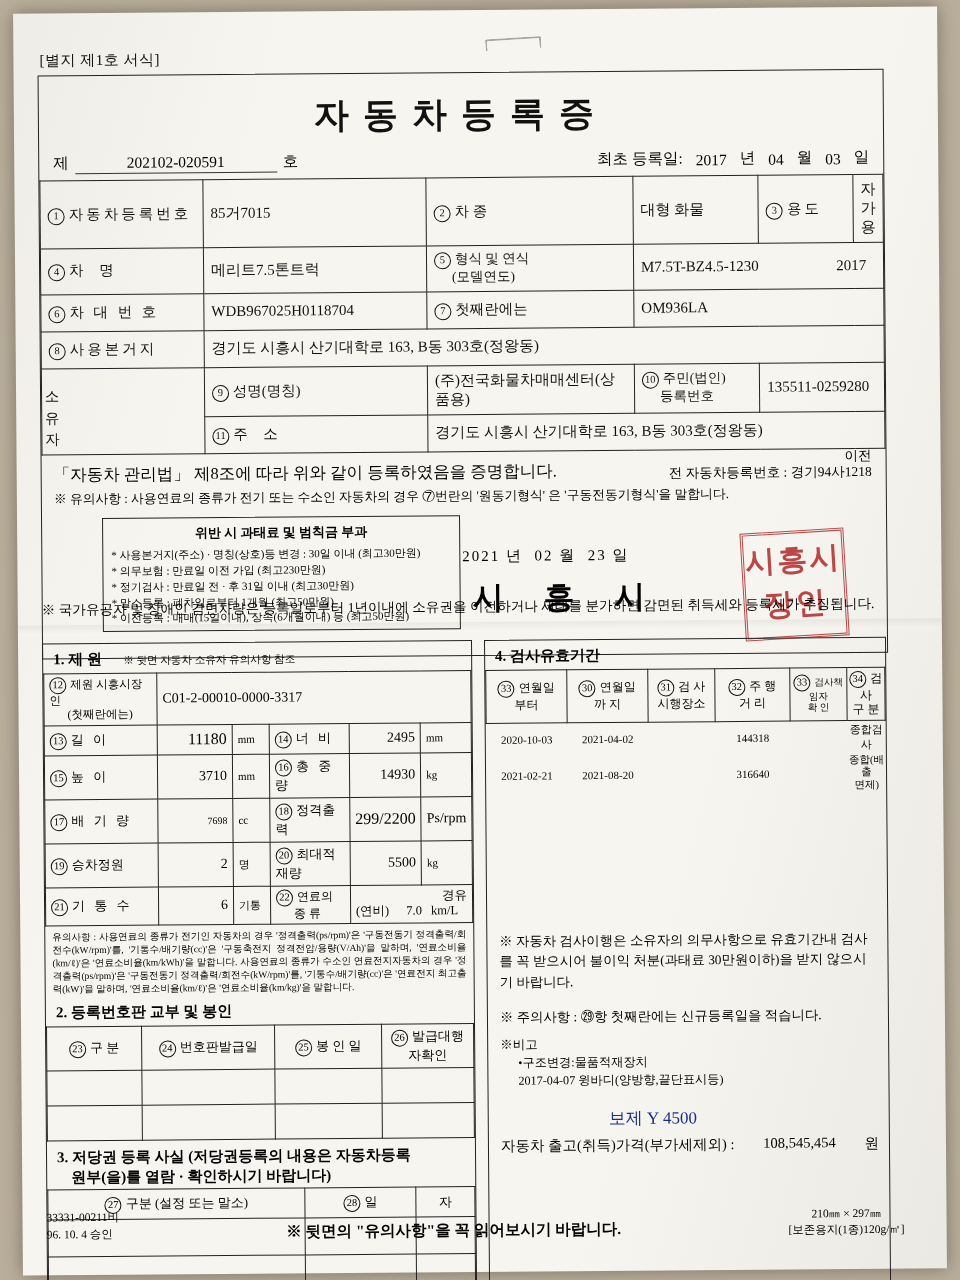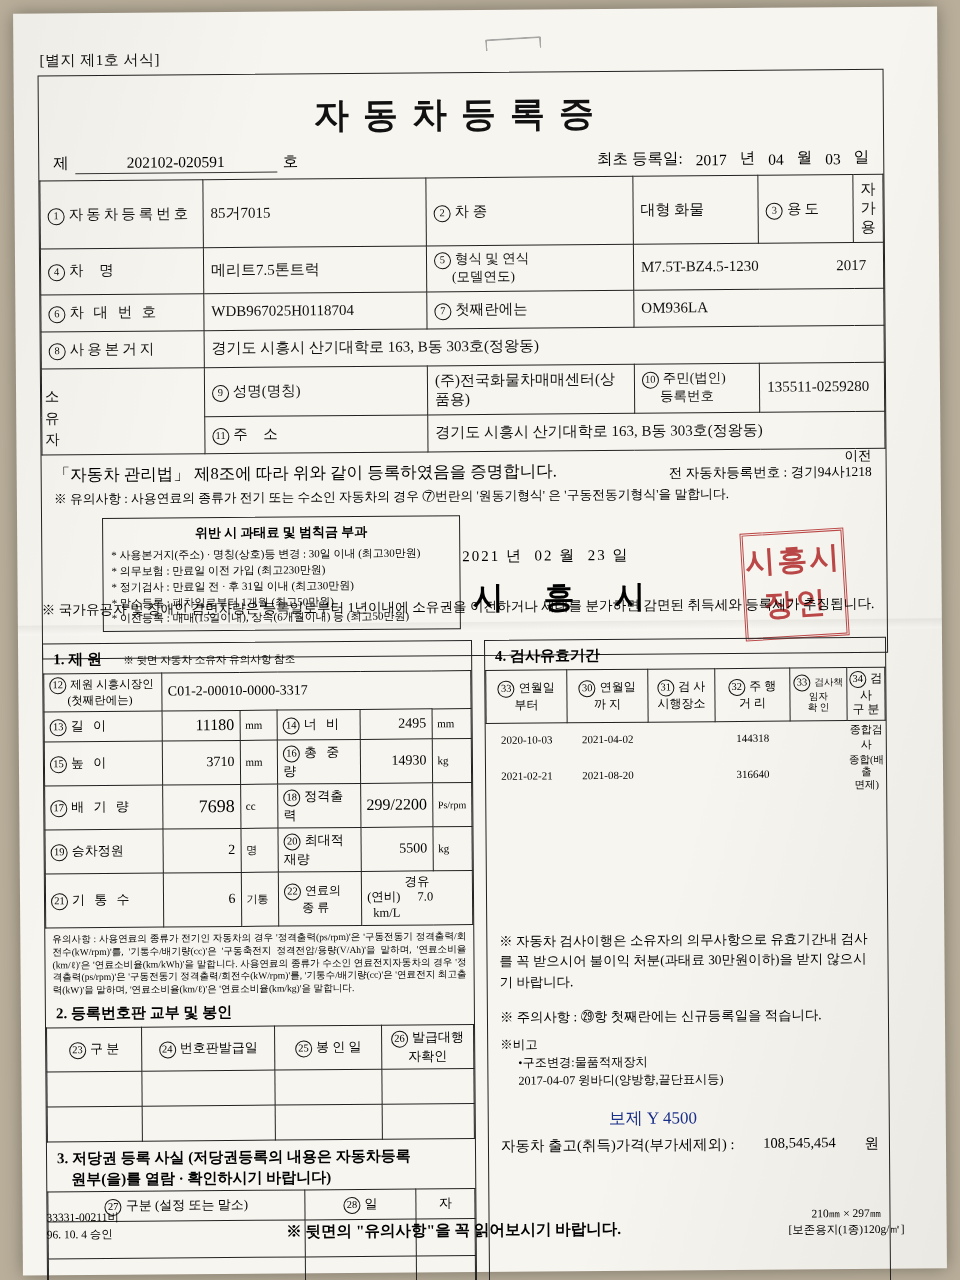--- a/index.html
+++ b/index.html
@@ -258,44 +258,44 @@
         <tr>
           <td><span class="circ">15</span><span class="sp3">높   이</span></td>
           <td class="u" style="font-size:14px">3710</td>
           <td style="font-size:11px">mm</td>
           <td><span class="circ">16</span><span class="sp3">총 중 량</span></td>
           <td class="u" style="font-size:14px">14930</td>
           <td style="font-size:11px">kg</td>
         </tr>
         <tr>
           <td><span class="circ">17</span><span class="sp3">배 기 량</span></td>
-          <td class="u" style="font-size:18px">7698</td>
+          <td class="u" style="font-size:10px">7698</td>
           <td style="font-size:11px">cc</td>
           <td><span class="circ">18</span><span>정격출력</span></td>
           <td class="u" style="font-size:16px">299/2200</td>
-          <td style="font-size:10px">Ps/rpm</td>
+          <td style="font-size:14px">Ps/rpm</td>
         </tr>
         <tr>
           <td><span class="circ">19</span><span>승차정원</span></td>
           <td class="u" style="font-size:14px">2</td>
           <td style="font-size:11px">명</td>
           <td><span class="circ">20</span><span>최대적재량</span></td>
           <td class="u" style="font-size:14px">5500</td>
           <td style="font-size:11px">kg</td>
         </tr>
         <tr>
           <td><span class="circ">21</span><span class="sp3">기 통 수</span></td>
           <td class="u" style="font-size:14px">6</td>
           <td style="font-size:11px">기통</td>
           <td style="line-height:1.2;font-size:12px">
             <span class="circ">22</span><span>연료의</span><br>
             <span style="padding-left:18px">종  류</span>
           </td>
           <td colspan="2" style="font-size:12.5px;line-height:1.25">
-            <div style="text-align:center">경유</div>
+            <div style="text-align:right">경유</div>
             <div><span>(연비)</span>
               <span style="padding-left:14px">7.0</span>
               <span style="padding-left:6px">km/L</span></div>
           </td>
         </tr>
       </tbody>
         </table>
       <div class="tiny">유의사항 : 사용연료의 종류가 전기인 자동차의 경우 '정격출력(ps/rpm)'은 '구동전동기 정격출력/회전수(kW/rpm)'를, '기통수/배기량(cc)'은 '구동축전지 정격전압/용량(V/Ah)'을 말하며, '연료소비율(km/ℓ)'은 '연료소비율(km/kWh)'을 말합니다. 사용연료의 종류가 수소인 연료전지자동차의 경우 '정격출력(ps/rpm)'은 '구동전동기 정격출력/회전수(kW/rpm)'를, '기통수/배기량(cc)'은 '연료전지 최고출력(kW)'을 말하며, '연료소비율(km/ℓ)'은 '연료소비율(km/kg)'을 말합니다.</div>
 
       <div class="sechead" style="padding-top:2px">2. 등록번호판 교부 및 봉인</div>

